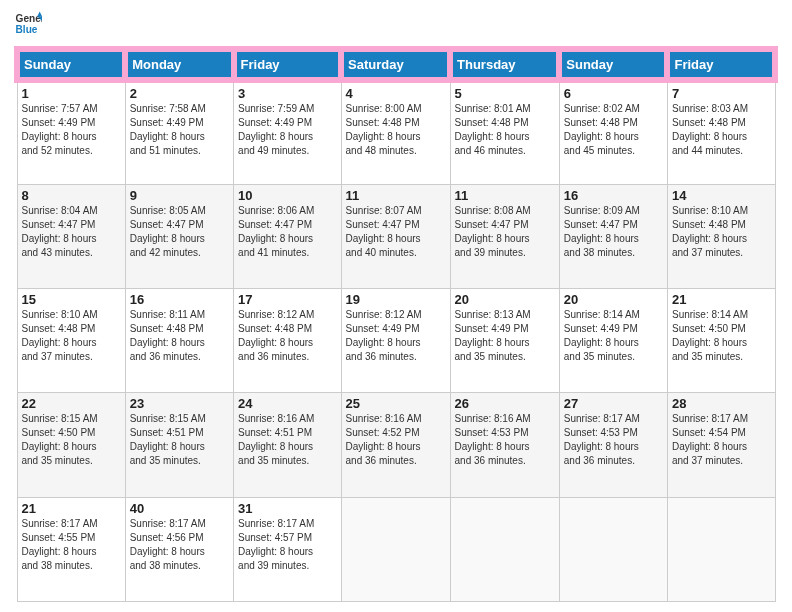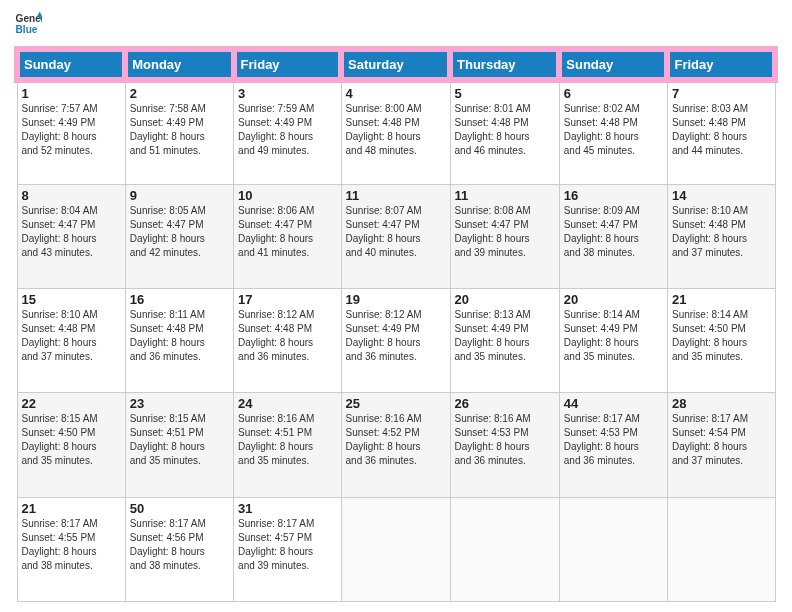--- a/index.html
+++ b/index.html
@@ -224,35 +224,35 @@
           </td>
           <td>
             <span class="day-num">25</span>
             <div class="day-info">Sunrise: 8:16 AM<br>Sunset: 4:52 PM<br>Daylight: 8 hours<br>and 36 minutes.</div>
           </td>
           <td>
             <span class="day-num">26</span>
             <div class="day-info">Sunrise: 8:16 AM<br>Sunset: 4:53 PM<br>Daylight: 8 hours<br>and 36 minutes.</div>
           </td>
           <td>
-            <span class="day-num">44</span>
+            <span class="day-num">27</span>
             <div class="day-info">Sunrise: 8:17 AM<br>Sunset: 4:53 PM<br>Daylight: 8 hours<br>and 36 minutes.</div>
           </td>
           <td>
             <span class="day-num">28</span>
             <div class="day-info">Sunrise: 8:17 AM<br>Sunset: 4:54 PM<br>Daylight: 8 hours<br>and 37 minutes.</div>
           </td>
         </tr>
         <tr>
           <td>
             <span class="day-num">21</span>
             <div class="day-info">Sunrise: 8:17 AM<br>Sunset: 4:55 PM<br>Daylight: 8 hours<br>and 38 minutes.</div>
           </td>
           <td>
-            <span class="day-num">50</span>
+            <span class="day-num">40</span>
             <div class="day-info">Sunrise: 8:17 AM<br>Sunset: 4:56 PM<br>Daylight: 8 hours<br>and 38 minutes.</div>
           </td>
           <td>
             <span class="day-num">31</span>
             <div class="day-info">Sunrise: 8:17 AM<br>Sunset: 4:57 PM<br>Daylight: 8 hours<br>and 39 minutes.</div>
           </td>
           <td class="empty-cell"></td>
           <td class="empty-cell"></td>
           <td class="empty-cell"></td>
           <td class="empty-cell"></td>

